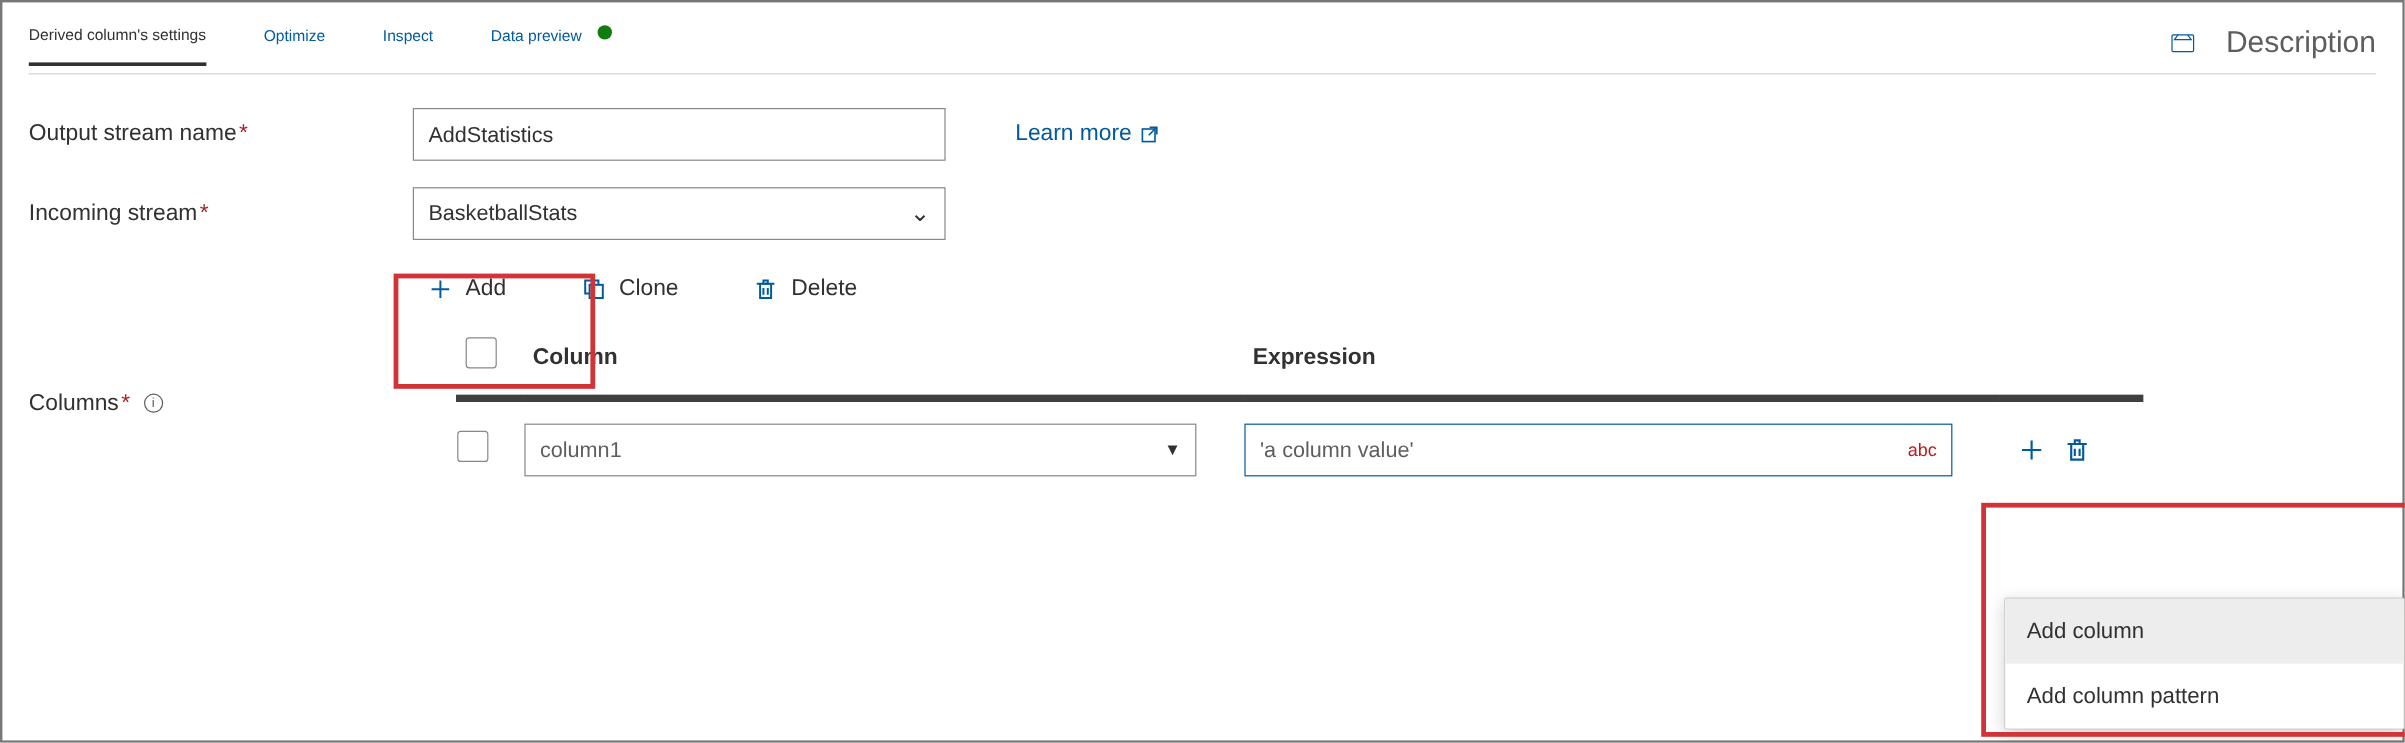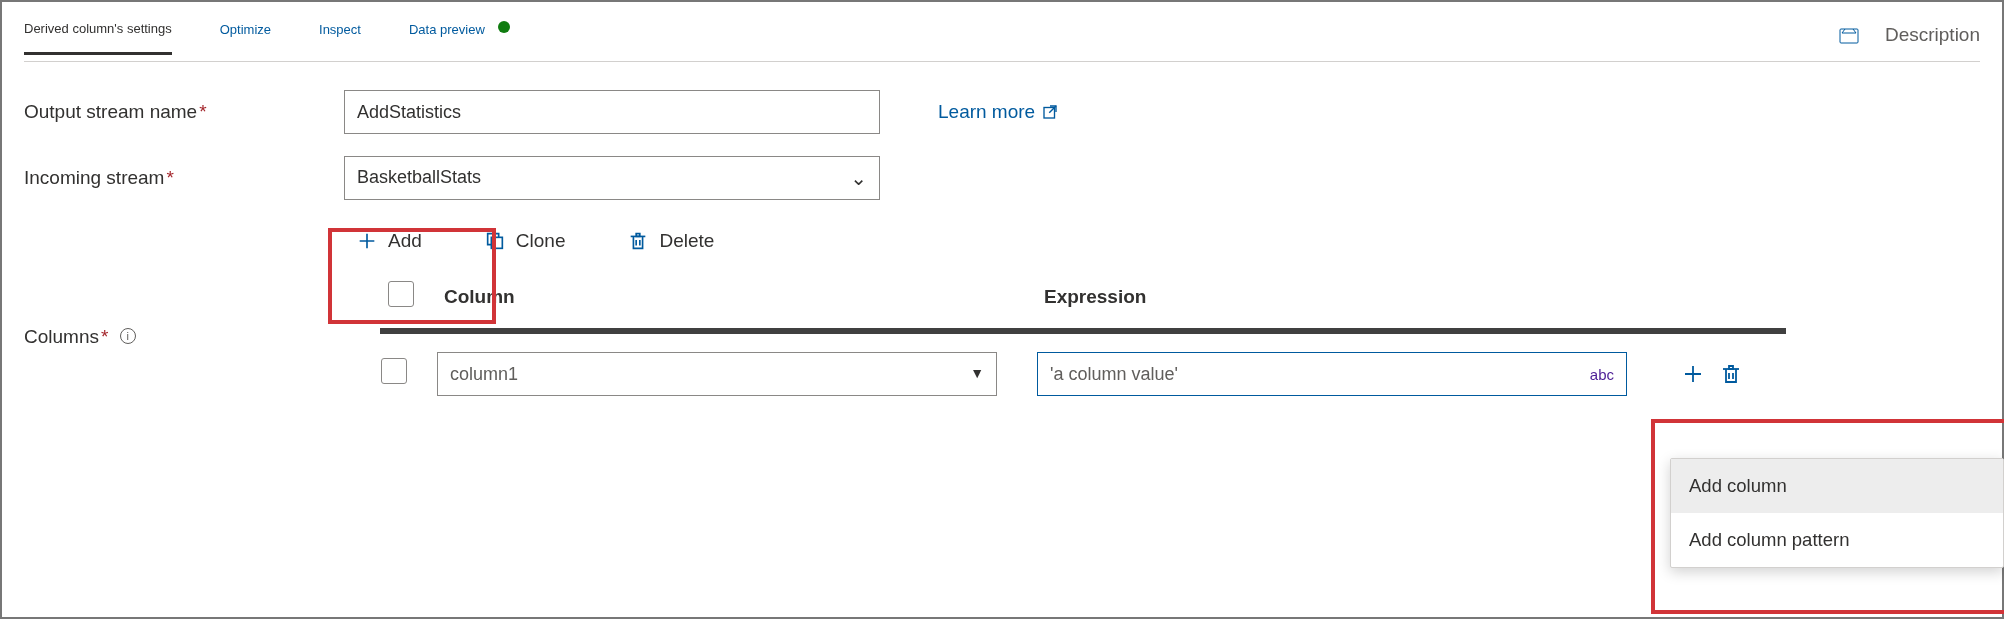--- a/index.html
+++ b/index.html
@@ -47,21 +47,21 @@
     margin-left: 10px;
     position: relative;
     top: -1px;
   }
   .desc-link {
     margin-left: auto;
     color: #605e5c;
     display: flex;
     align-items: center;
     gap: 24px;
-    font-size: 19px;
+    font-size: 25px;
   }
   .desc-link svg { stroke: #005a9e; fill: none; }
   
   .form-area { padding-top: 28px; }
   .form-row {
     display: flex;
     align-items: center;
     margin-bottom: 22px;
   }
   .form-label {
@@ -78,21 +78,21 @@
     border-radius: 50%;
     font-size: 11px;
     line-height: 14px;
     text-align: center;
     color: #605e5c;
     margin-left: 6px;
     position: relative;
     top: -3px;
   }
   .text-input, .select {
-    width: 536px;
+    width: 444px;
     height: 44px;
     border: 1px solid #8a8886;
     padding: 0 12px;
     font-size: 18px;
     color: #323130;
     background:#fff;
   }
   .select {
     display: flex;
     align-items: center;
@@ -175,32 +175,32 @@
     height: 44px;
     border: 1px solid #005a9e;
     background:#fff;
     font-size: 18px;
     padding: 0 12px;
     color:#605e5c;
     display:flex;
     align-items:center;
     justify-content:space-between;
   }
-  .expr-hint { color:#4c1d95; font-size: 15px; }
+  .expr-hint { color:#b91c1c; font-size: 15px; }
   .row-actions {
     display:flex;
     gap: 14px;
     padding-left: 14px;
   }
   .row-actions svg { width: 24px; height: 24px; }
   
   .context-menu {
     position: absolute;
     left: 1668px;
-    top: 456px;
+    top: 496px;
     width: 334px;
     background: #fff;
     border: 1px solid #d2d0ce;
     box-shadow: 0 4px 14px rgba(0,0,0,0.18);
     border-radius: 2px;
     overflow:hidden;
   }
   .cm-item {
     padding: 14px 18px;
     font-size: 18.5px;

